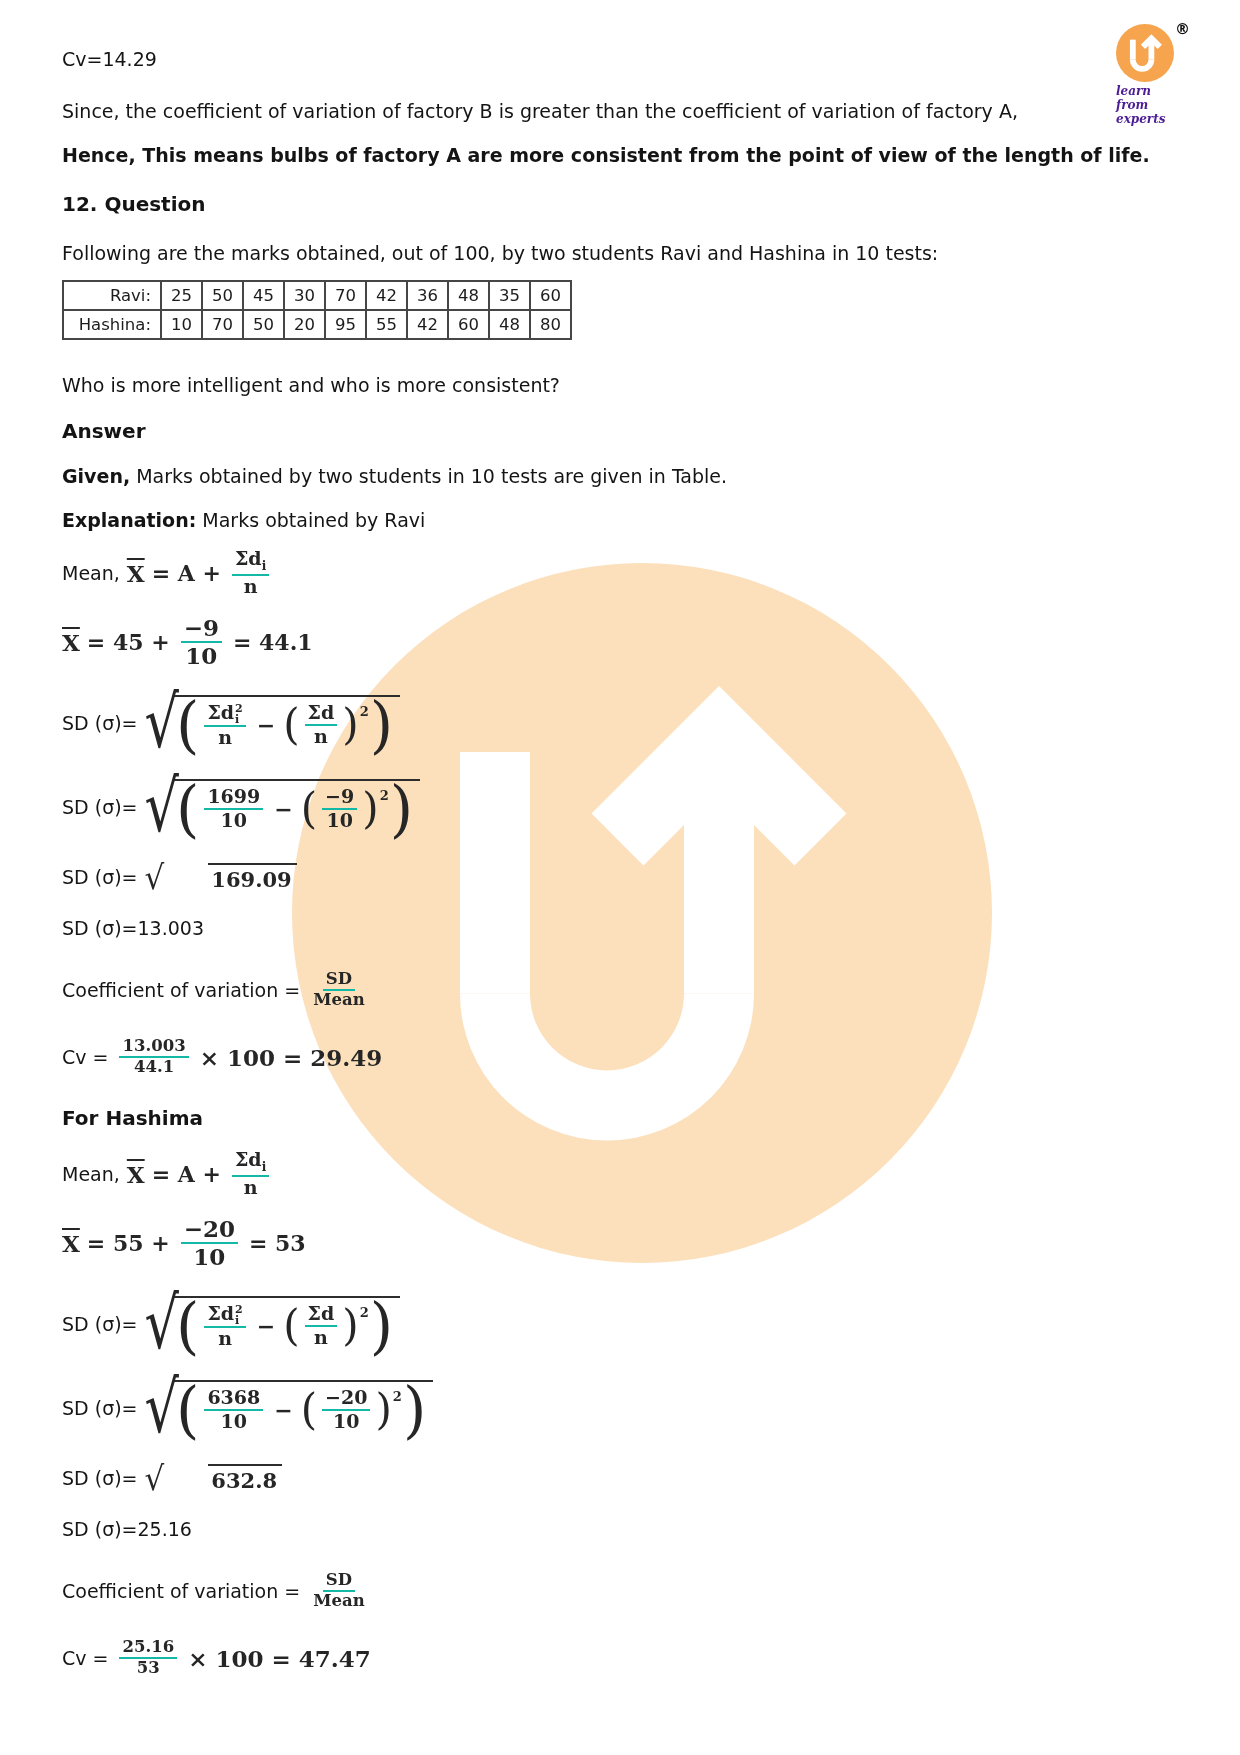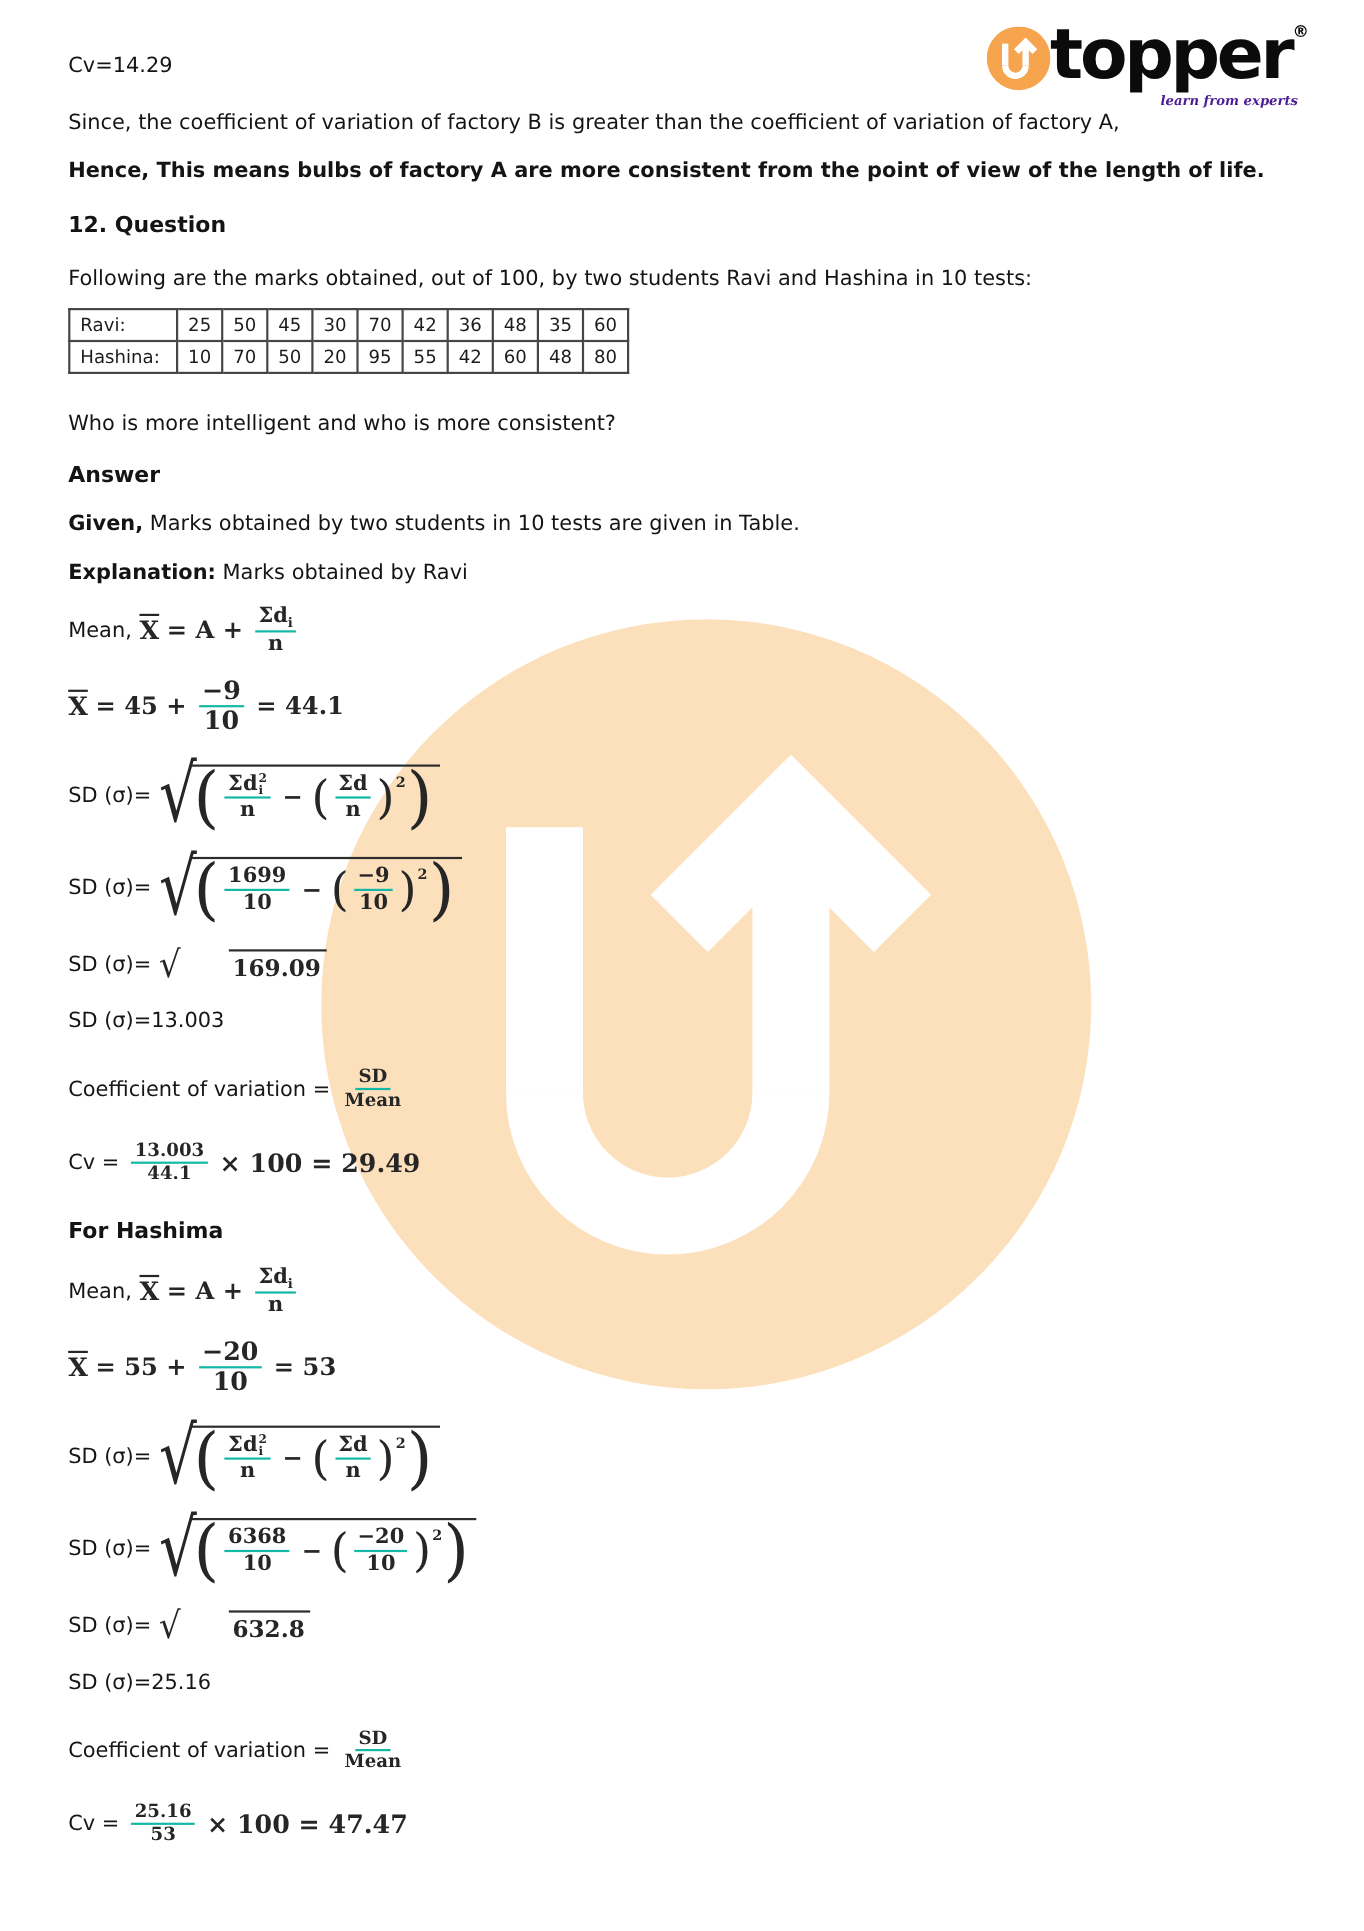--- a/index.html
+++ b/index.html
@@ -17,21 +17,21 @@
     font-style:italic;font-weight:bold;font-size:12px;color:#4c1d95;}
   p{margin:0;}
   .line{font-size:19px;line-height:26px;margin-bottom:18px;}
   .cv-top{margin-bottom:26px;}
   .since{margin-bottom:18px;}
   .hence{font-weight:bold;line-height:27px;margin-bottom:22px;max-width:1125px;}
   .qhead{font-size:20px;font-weight:bold;line-height:27px;margin-bottom:22px;}
   .following{margin-bottom:14px;}
   .marks-table{border-collapse:collapse;font-size:16.5px;color:#1c1c1c;margin-bottom:32px;}
   .marks-table td{border:2px solid #464646;padding:2px 9px;text-align:center;line-height:23px;}
-  .marks-table td.lbl{text-align:left;min-width:78px;}
+  .marks-table td.lbl{text-align:right;min-width:78px;}
   .who{margin-bottom:20px;}
   .answer{font-size:20px;font-weight:bold;line-height:27px;margin-bottom:18px;}
   .bld{font-weight:bold;}
   .expl{margin-bottom:14px;}
   
   .fline{display:flex;align-items:center;color:#161616;}
   .sans-part{font-size:19px;margin-right:7px;white-space:pre;}
   .math{font-family:"DejaVu Serif","Liberation Serif",serif;color:#262626;display:inline-flex;align-items:center;}
   .op{margin:0 7px;font-weight:600;font-size:22px;}
   .op-lg{font-size:23px;}
@@ -83,21 +83,20 @@
 <div class="logo">
   <svg class="logo-mark" viewBox="0 0 200 200">
     <circle cx="100" cy="100" r="100" fill="#F6A44E"></circle>
     <g fill="#ffffff">
       <rect x="48" y="54" width="20" height="69"></rect>
       <path d="M48,123 A42,42 0 0 0 132,123 L112,123 A22,22 0 0 1 68,123 Z"></path>
       <rect x="112" y="64" width="20" height="59"></rect>
     </g>
     <path d="M93,79 L122,50 L151,79" fill="none" stroke="#ffffff" stroke-width="21"></path>
   </svg>
-  <span class="brand">topper</span>
   <span class="reg">®</span>
   <span class="tagline">learn from experts</span>
 </div>
 
 <div class="content">
 
   <p class="line cv-top">Cv=14.29</p>
 
   <p class="line since">Since, the coefficient of variation of factory B is greater than the coefficient of variation of factory A,</p>
 

